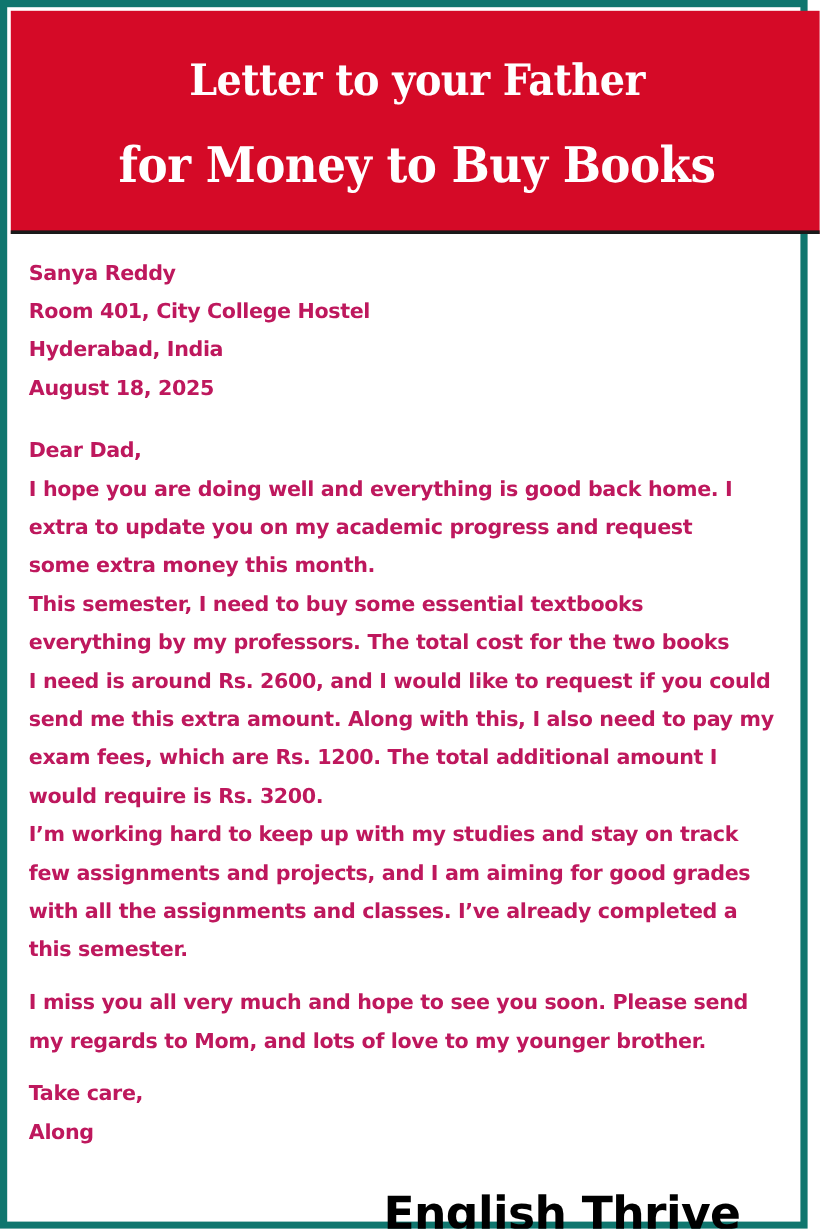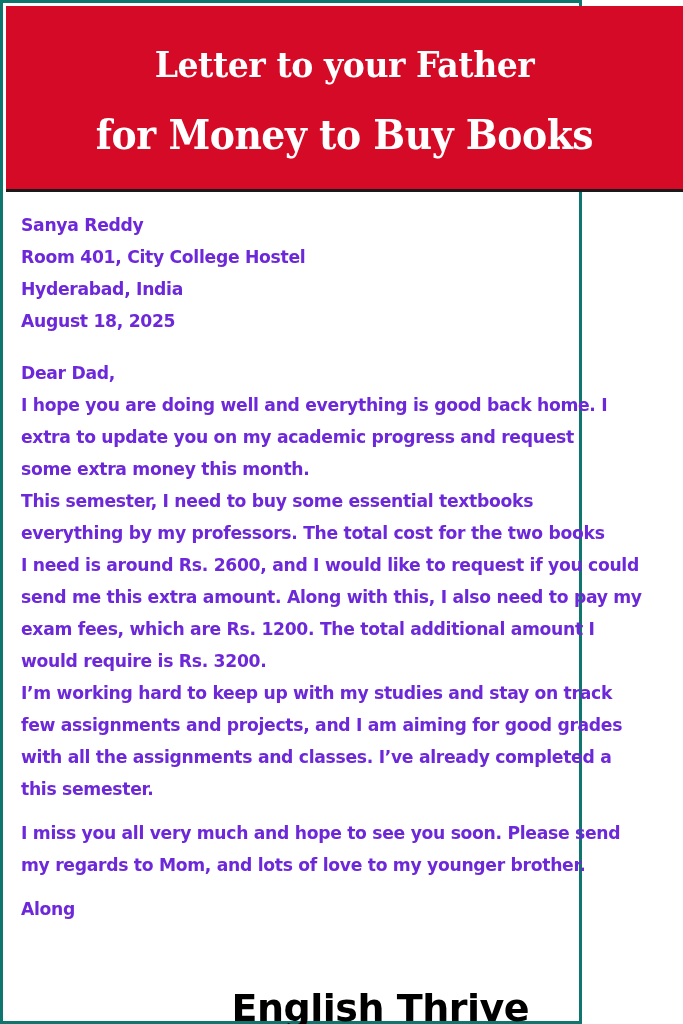--- a/index.html
+++ b/index.html
@@ -10,24 +10,24 @@
     body {
       width: 683px;
       height: 1024px;
       overflow: hidden;
       position: relative;
     }
     .frame {
       position: absolute;
       left: 0;
       top: 0;
-      width: 582px;
+      width: 673px;
       height: 1024px;
       box-sizing: border-box;
-      border: 3px solid #0f766e;
+      border: 6px solid #0f766e;
       background: #ffffff;
     }
     .banner {
       position: absolute;
       left: 3px;
       top: 3px;
       width: 677px;
       height: 186px;
       background: #d50a27;
       border-bottom: 3px solid #1a1a1a;
@@ -56,21 +56,21 @@
       transform: scaleX(0.92);
     }
     .content {
       position: absolute;
       left: 18px;
       top: 206px;
       width: 650px;
       font-family: "DejaVu Sans", sans-serif;
       font-size: 17.2px;
       font-weight: bold;
-      color: #6d28d9;
+      color: #be185d;
       line-height: 32px;
       letter-spacing: -0.3px;
     }
     .line {
       white-space: nowrap;
       height: 32px;
     }
     .gap-lg { height: 20px; }
     .gap-sm { height: 12px; }
     .brand {
@@ -125,17 +125,18 @@
 
     <div class="gap-sm"></div>
 
     <div>
       <div class="line">I miss you all very much and hope to see you soon. Please send</div>
       <div class="line">my regards to Mom, and lots of love to my younger brother.</div>
     </div>
 
     <div class="gap-sm"></div>
 
+    <div class="line">Take care,</div>
     <div class="line">Along</div>
   </div>
 
   <div class="brand">English Thrive</div>
 </div>
 
 </body></html>

